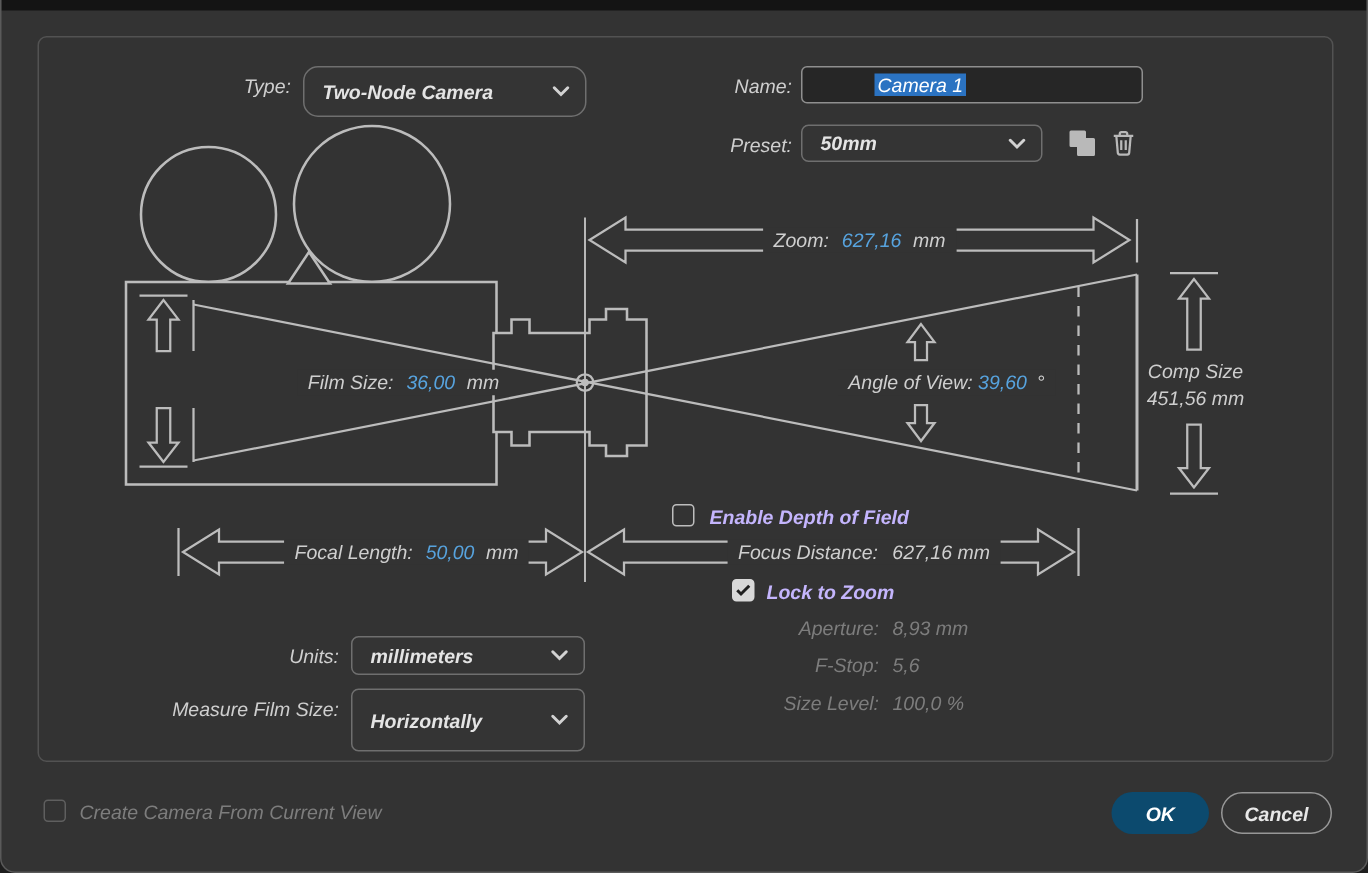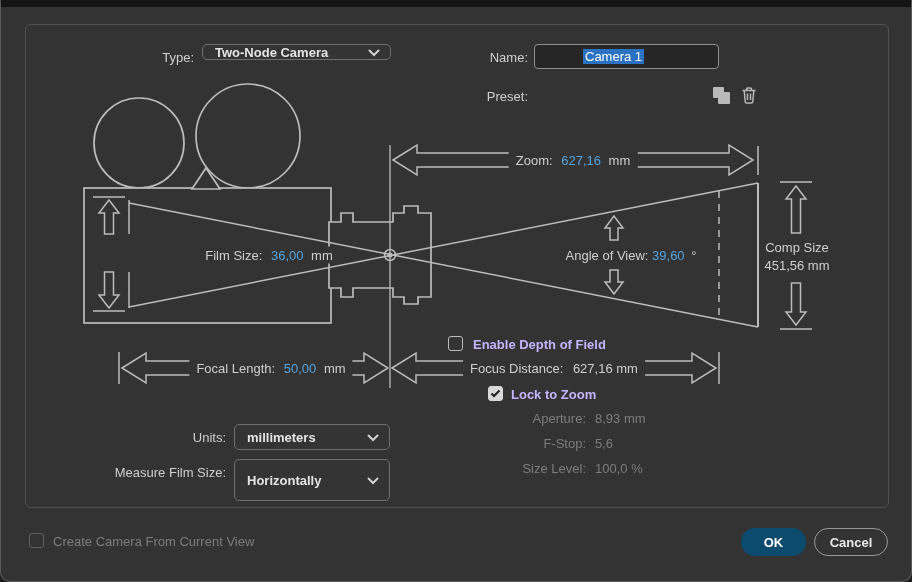--- a/index.html
+++ b/index.html
@@ -3,20 +3,21 @@
 <meta charset="utf-8">
 <style>
   * { margin:0; padding:0; box-sizing:border-box; }
   html,body { background:#1e1e1e; }
   body { font-family:"Liberation Sans","DejaVu Sans",sans-serif; }
   .dialog{
     position:relative; width:912px; height:582px;
     background:#333333; overflow:hidden;
     border:1px solid #5a5a5a; border-top:none;
     border-radius:0 0 10px 10px;
+    font-style:italic;
   }
   .titlebar{ position:absolute; left:0; top:0; width:100%; height:7px; background:#141414; }
   .panel{
     position:absolute; left:24px; top:24px; width:864px; height:484px;
     border:1px solid #525252; border-radius:6px; background:transparent;
   }
   .lbl{ position:absolute; color:#cfcfcf; font-size:13px; white-space:nowrap; }
   .r{ text-align:right; }
   .dim{ color:#7d7d7d; }
   .val-blue{ color:#57a3de; }
@@ -101,33 +102,39 @@
       <path d="M779,182 H811 M779,329 H811"></path>
       <path d="M795,186 L785,199 L790.5,199 L790.5,233 L799.5,233 L799.5,199 L805,199 Z"></path>
       <path d="M795,325 L785,312 L790.5,312 L790.5,283 L799.5,283 L799.5,312 L805,312 Z"></path>
 
       <circle cx="389" cy="255" r="5.5"></circle>
       <circle cx="389" cy="255" r="1.8" fill="#bcbcbc"></circle>
     </g>
   </svg>
 
   <div class="lbl r" style="left:100px;top:50px;width:93px;">Type:</div>
-  <div class="select" style="left:201px;top:44px;width:189px;height:16px;">
+  <div class="select" style="left:201px;top:44px;width:189px;height:34px;border-radius:10px;">
     <span class="txt">Two-Node Camera</span>
     <span><svg width="12" height="8">
           <path d="M1.5 1.5 L6 6 L10.5 1.5" stroke="#d2d2d2" stroke-width="2" fill="none" stroke-linecap="round"></path>
         </svg></span>
   </div>
 
   <div class="lbl r" style="left:440px;top:50px;width:87px;">Name:</div>
-  <div class="textinput" style="left:533px;top:44px;width:185px;height:25px;padding-left:48px;">
+  <div class="textinput" style="left:533px;top:44px;width:228px;height:25px;padding-left:48px;">
     <span class="sel">Camera 1</span>
   </div>
 
   <div class="lbl r" style="left:440px;top:89px;width:87px;">Preset:</div>
+  <div class="select" style="left:533px;top:83px;width:161px;height:25px;">
+    <span class="txt">50mm</span>
+    <span><svg width="12" height="8">
+          <path d="M1.5 1.5 L6 6 L10.5 1.5" stroke="#d2d2d2" stroke-width="2" fill="none" stroke-linecap="round"></path>
+        </svg></span>
+  </div>
   <div class="icon-btn" style="left:710px;top:84px;">
     <svg width="20" height="20">
         <path fill="#b9b9b9" d="M2,2 h9 a1,1 0 0 1 1,1 v9 a1,1 0 0 1 -1,1 h-9 a1,1 0 0 1 -1,-1 v-9 a1,1 0 0 1 1,-1 Z M7,7 h10 a1,1 0 0 1 1,1 v10 a1,1 0 0 1 -1,1 h-10 a1,1 0 0 1 -1,-1 v-10 a1,1 0 0 1 1,-1 Z"></path>
       </svg>
   </div>
   <div class="icon-btn" style="left:737px;top:84px;">
     <svg width="20" height="20" fill="none" stroke="#b9b9b9" stroke-width="1.5">
         <path d="M3.5,5.5 H16.5 M7.5,5.5 V4.2 a1.2,1.2 0 0 1 1.2,-1.2 h2.6 a1.2,1.2 0 0 1 1.2,1.2 V5.5 M5.2,5.5 L6.2,16.8 a1.3,1.3 0 0 0 1.3,1.2 h5 a1.3,1.3 0 0 0 1.3,-1.2 L14.8,5.5 M8.5,8.5 V15 M11.5,8.5 V15"></path>
       </svg>
   </div>
@@ -154,21 +161,21 @@
     <div>Comp Size</div>
     <div>451,56 mm</div>
   </div>
 
   <div class="overlay-text" style="left:270px;top:368px;">
     <span>Focal Length:</span>
     <span class="val-blue" style="margin-left:5px;">50,00</span>
     <span style="margin-left:4px;">mm</span>
   </div>
 
-  <div class="overlay-text dim" style="left:553px;top:368px;">
+  <div class="overlay-text dim" style="left:575px;top:368px;">
     <span>Focus Distance:</span>
     <span style="margin-left:6px;">627,16 mm</span>
   </div>
 
   <div class="chk" style="left:447px;top:336px;"></div>
   <div class="lbl bold-lbl" style="left:472px;top:337px;">Enable Depth of Field</div>
 
   <div class="chk checked" style="left:487px;top:386px;">
     <svg width="11" height="9">
         <path d="M1.5 4.5 L4 7 L9.5 1.5" stroke="#1f1f1f" stroke-width="2" fill="none"></path>

